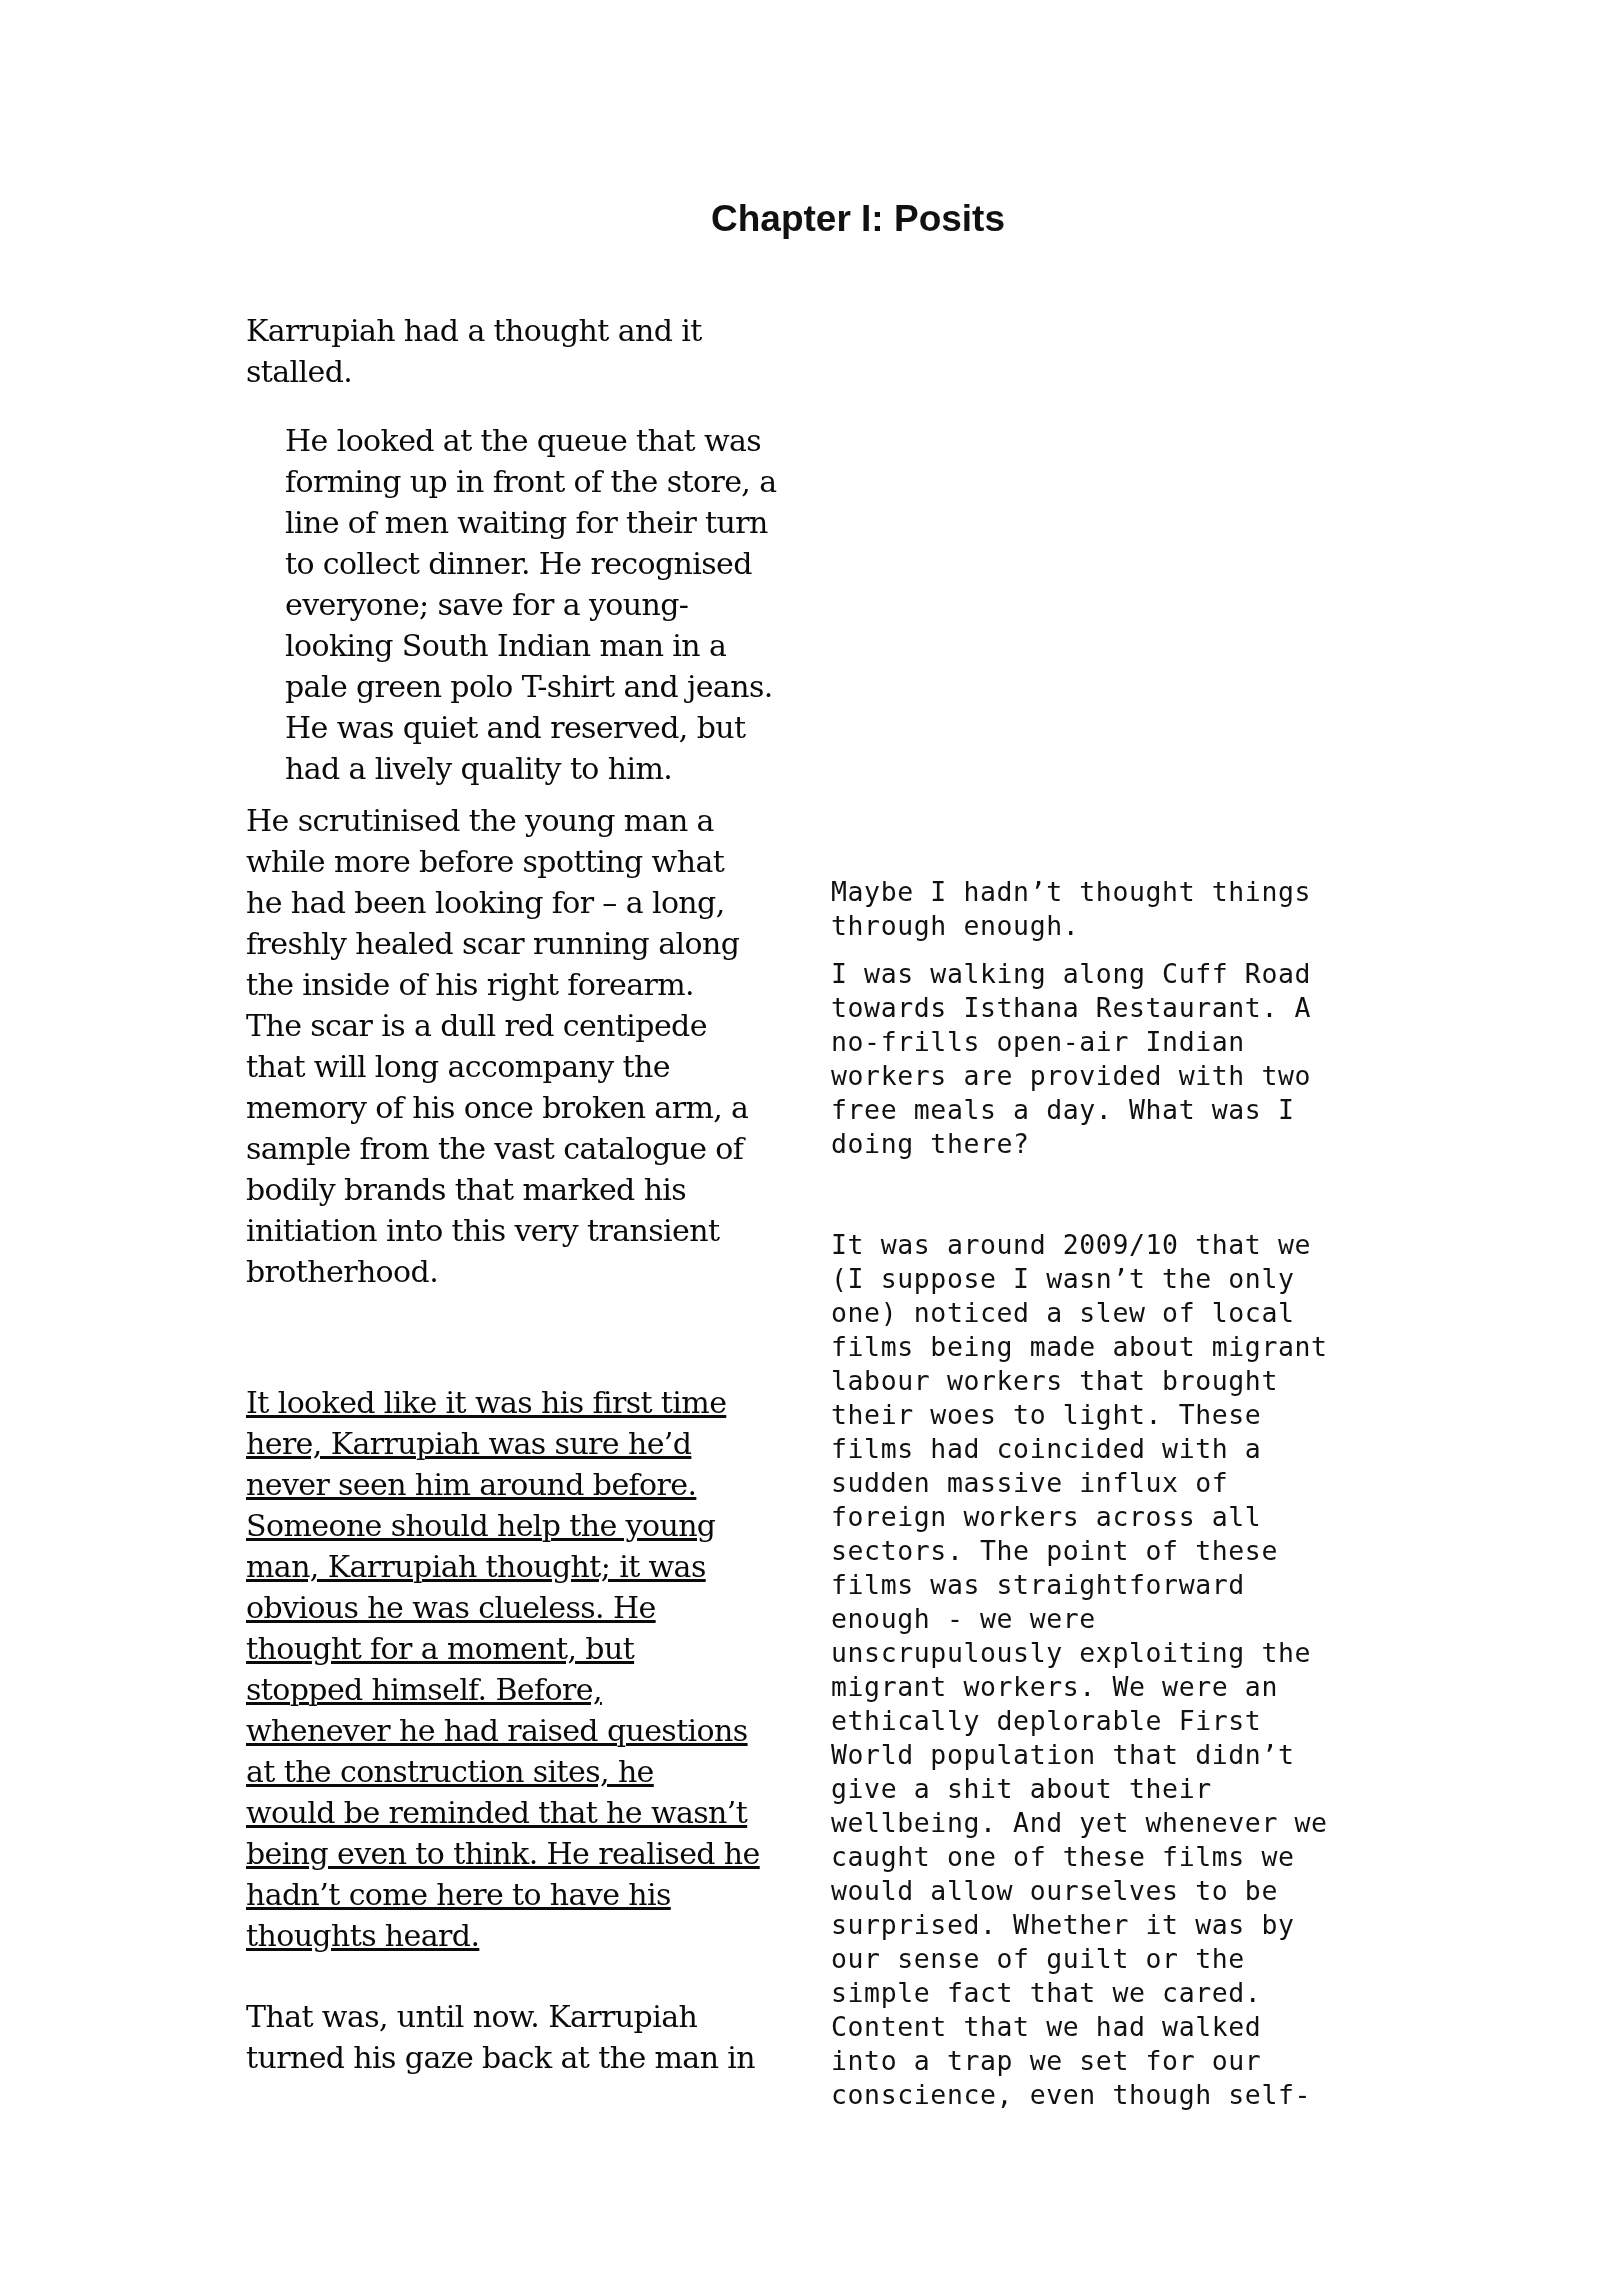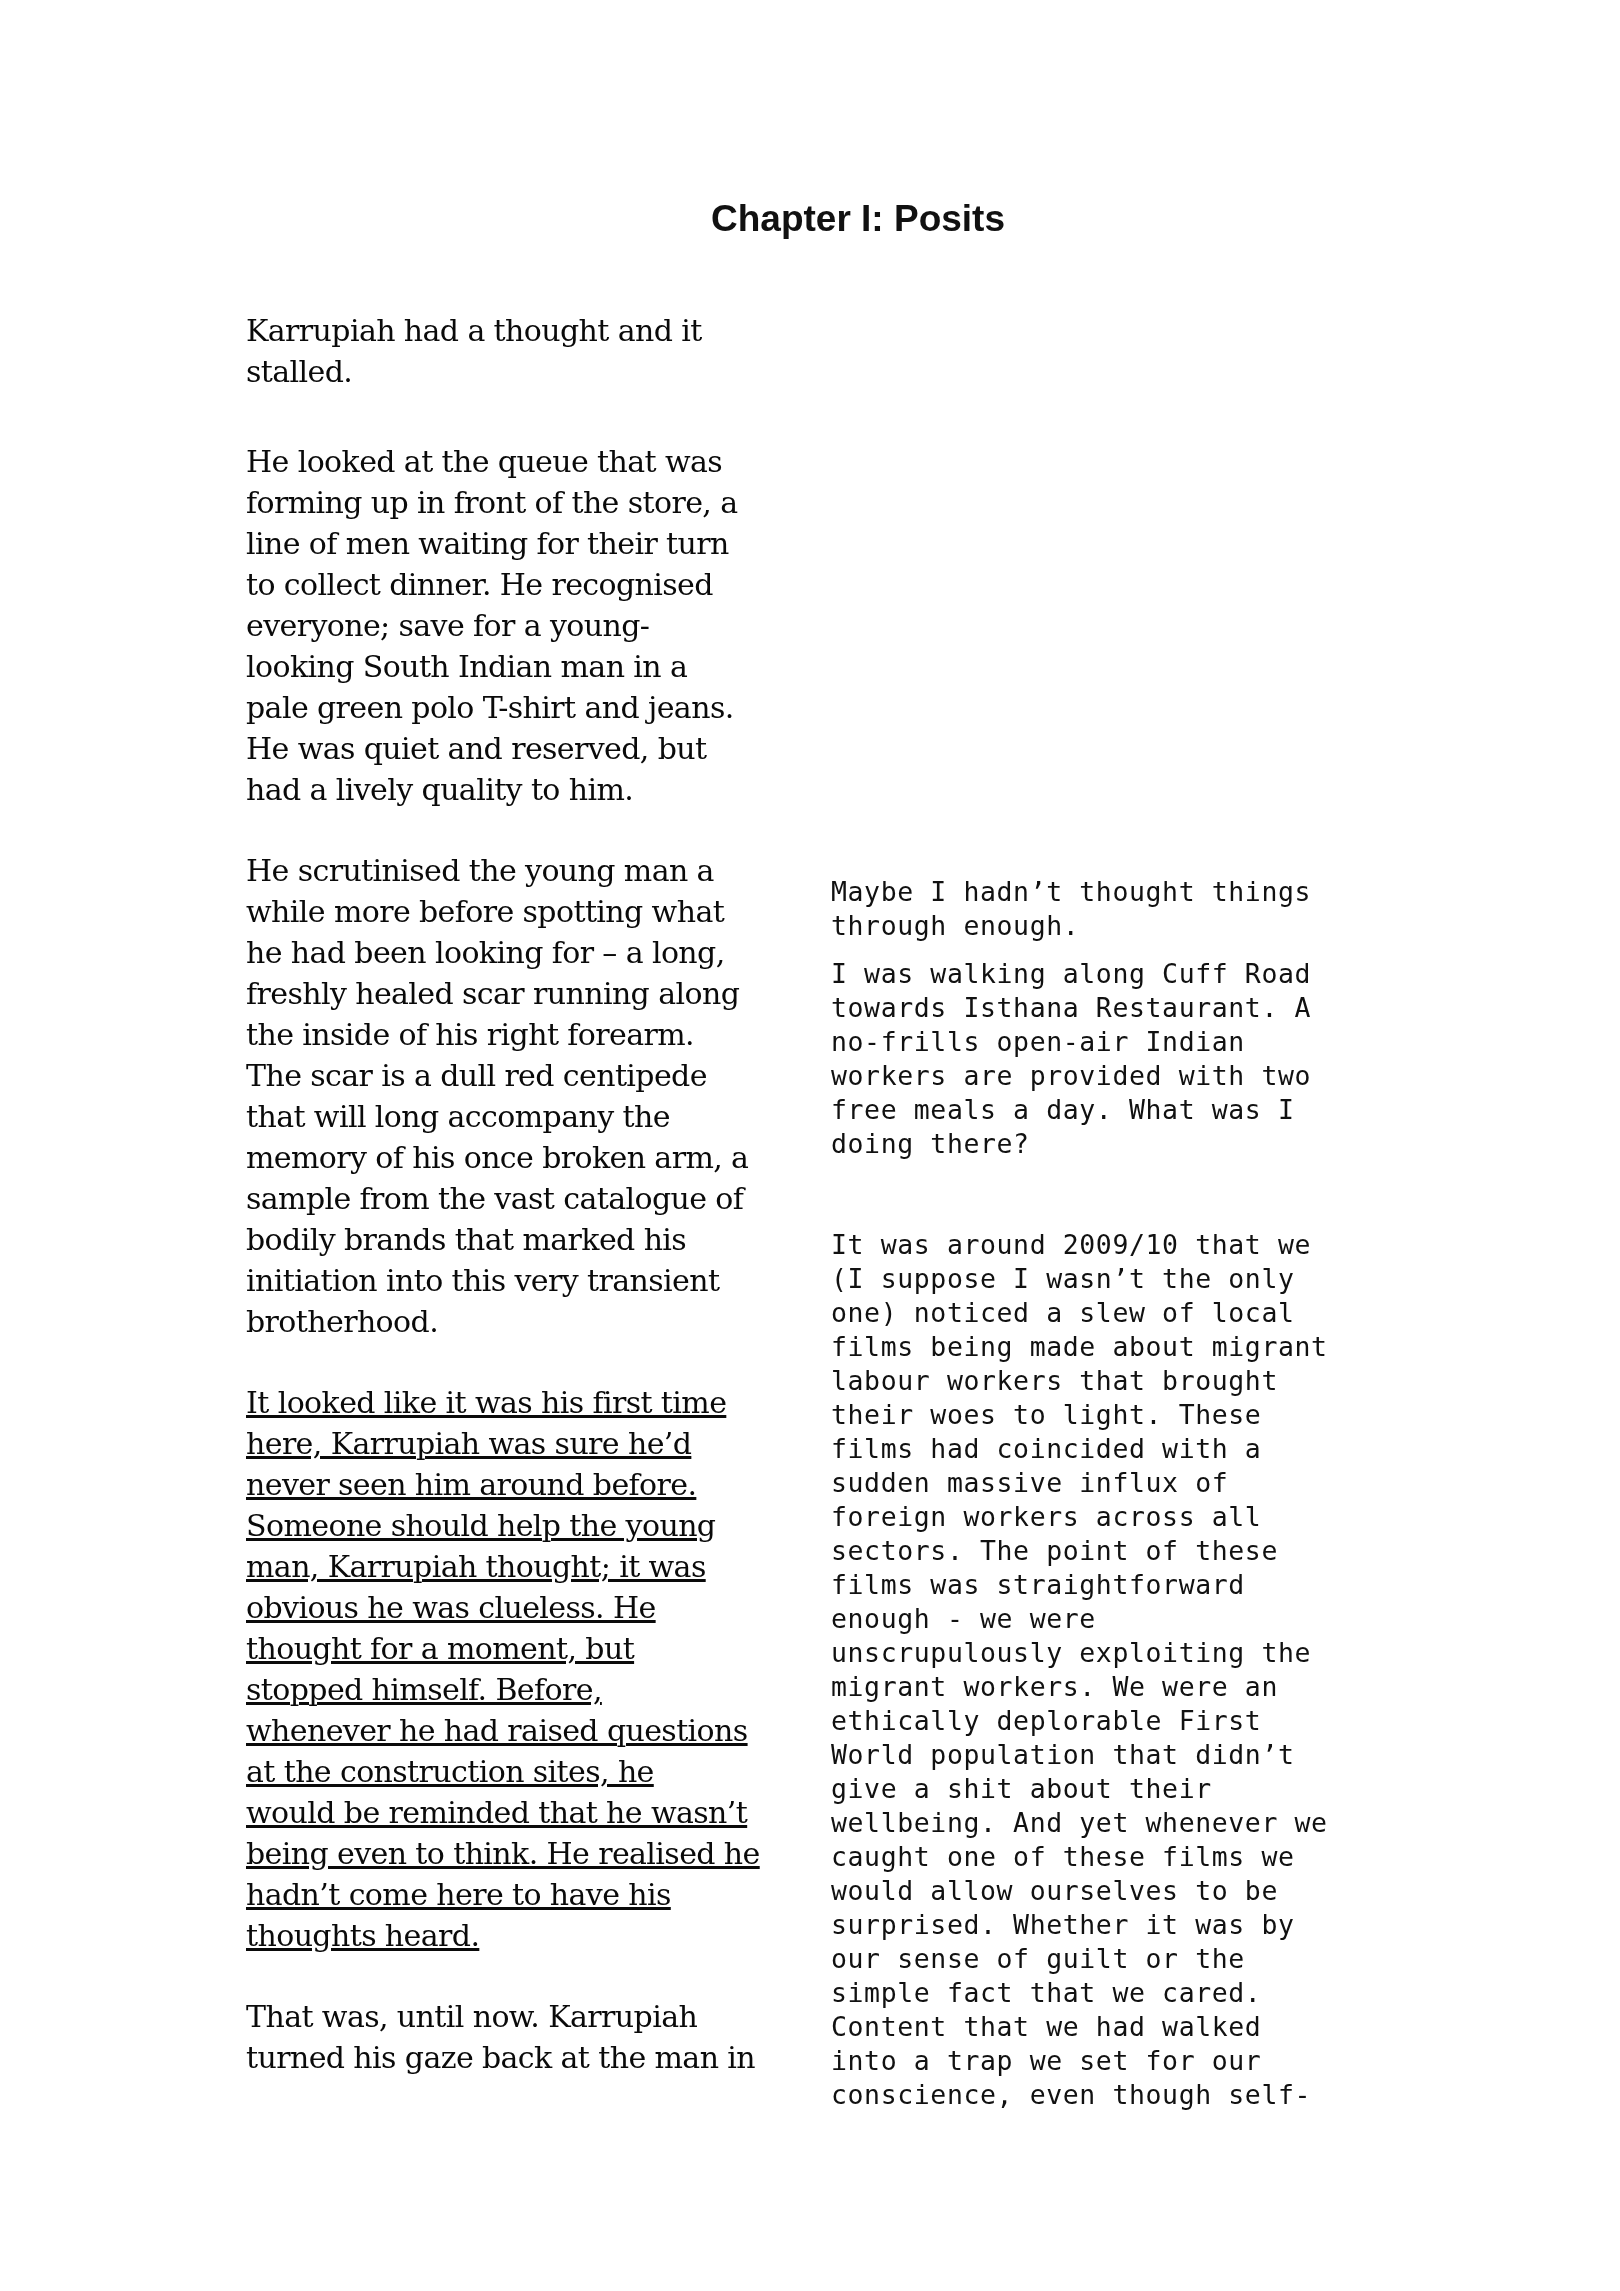--- a/index.html
+++ b/index.html
@@ -28,32 +28,32 @@
 </head>
 <body>
 
 <h1 class="title" style="margin:0;">Chapter I: Posits</h1>
 
 <div class="left-col">
   <div class="para" style="top:310px;">
       <span class="line">Karrupiah had a thought and it</span>
       <span class="line">stalled.</span>
     </div>
-  <div class="para" style="top:441px;">
+  <div class="para" style="top:420px;margin-left:39px;">
       <span class="line">He looked at the queue that was</span>
       <span class="line">forming up in front of the store, a</span>
       <span class="line">line of men waiting for their turn</span>
       <span class="line">to collect dinner. He recognised</span>
       <span class="line">everyone; save for a young-</span>
       <span class="line">looking South Indian man in a</span>
       <span class="line">pale green polo T-shirt and jeans.</span>
       <span class="line">He was quiet and reserved, but</span>
       <span class="line">had a lively quality to him.</span>
     </div>
-  <div class="para" style="top:850px;">
+  <div class="para" style="top:800px;">
       <span class="line">He scrutinised the young man a</span>
       <span class="line">while more before spotting what</span>
       <span class="line">he had been looking for – a long,</span>
       <span class="line">freshly healed scar running along</span>
       <span class="line">the inside of his right forearm.</span>
       <span class="line">The scar is a dull red centipede</span>
       <span class="line">that will long accompany the</span>
       <span class="line">memory of his once broken arm, a</span>
       <span class="line">sample from the vast catalogue of</span>
       <span class="line">bodily brands that marked his</span>

